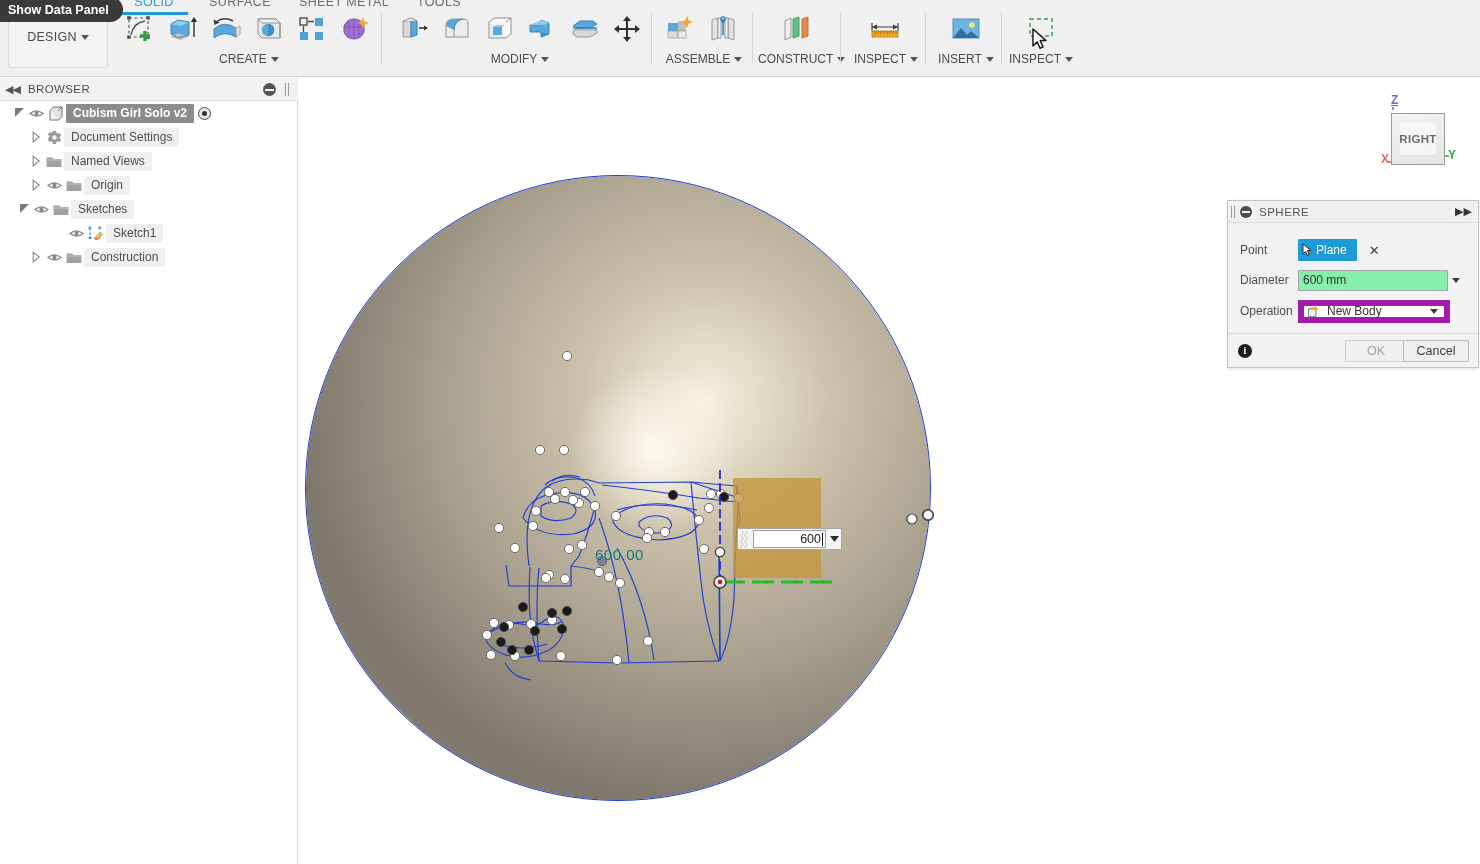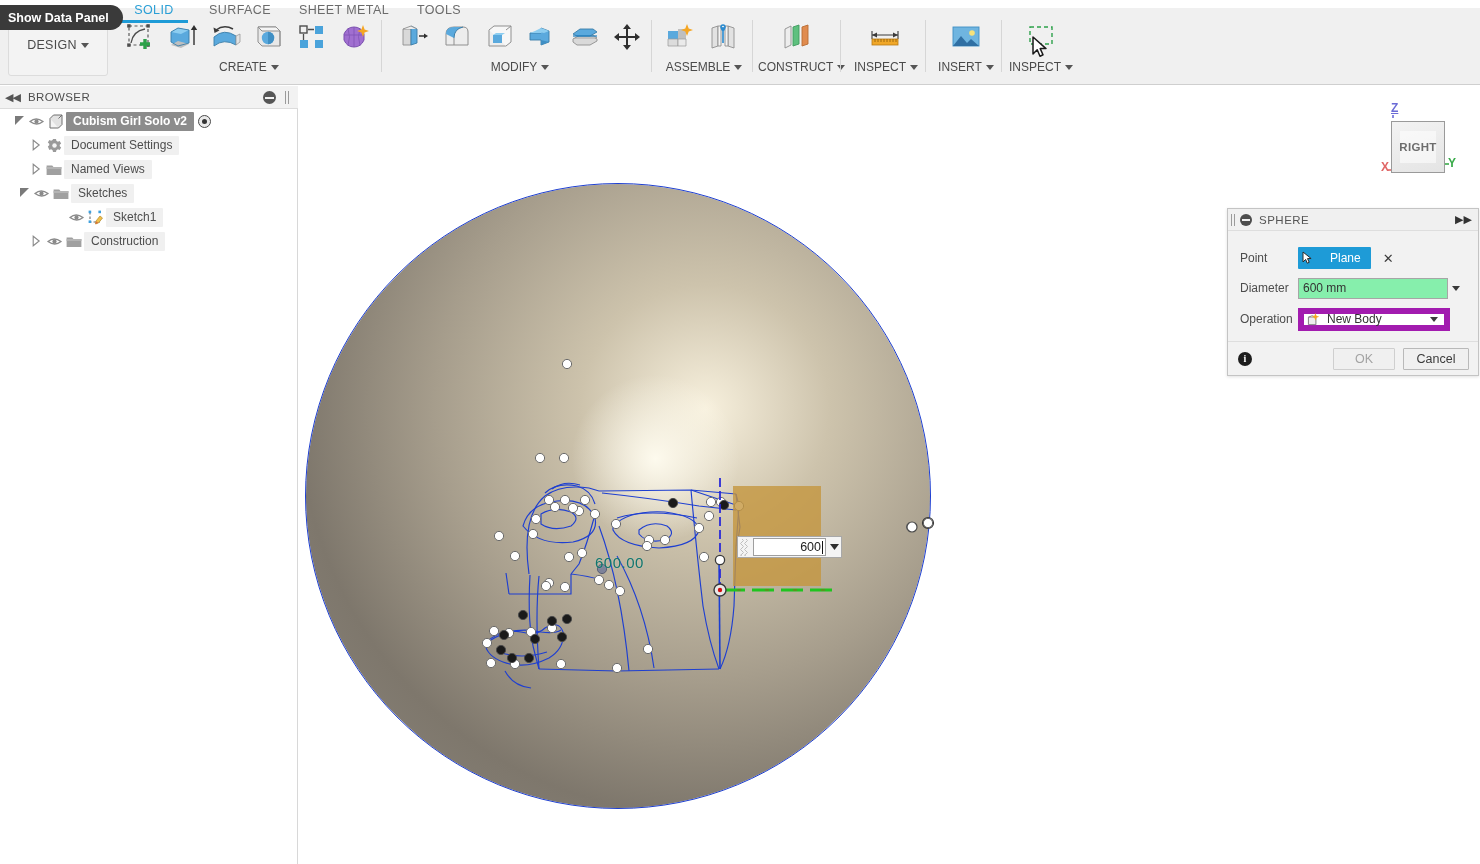--- a/index.html
+++ b/index.html
@@ -4,21 +4,21 @@
 <style>
   * { box-sizing: border-box; margin: 0; padding: 0; }
   html, body {
     width: 1480px; height: 864px;
     overflow: hidden;
     font-family: "Liberation Sans", sans-serif;
     background: #ffffff;
     font-size: 12px;
     color: #4d4d4d;
   }
-  #app { position: relative; width: 1480px; height: 656px; margin-top: 8px; }
+  #app { position: relative; width: 1480px; height: 656px; }
 
   
   #ribbon {
     position: absolute; left: 0; top: 0; width: 1480px; height: 77px;
     background: #f0f0f0;
     border-bottom: 1px solid #cfcfcf;
   }
   .tabstrip {
     position: absolute; left: 0; top: -6px; height: 18px; width: 1480px;
   }
@@ -200,21 +200,21 @@
   }
   #dlg-min::after { content: ""; position: absolute; left: 2px; top: 5px; width: 8px; height: 2px; background: #f0f0f0; }
   #dlg-title { margin-left: 7px; font-size: 11.5px; color: #555; letter-spacing: .5px; }
   #dlg-expand { position: absolute; right: 6px; top: 4px; font-size: 11px; color: #333; }
 
   #dlg-body { position: absolute; left: 0; top: 22px; width: 250px; height: 110px; }
   .frow { position: absolute; left: 12px; height: 22px; display: flex; align-items: center; }
   .flabel { width: 58px; font-size: 12px; color: #4d4d4d; }
   .fsel-btn {
     height: 22px; padding: 0 10px 0 4px; background: #1e9bd7; color: #fff;
-    display: flex; align-items: center; gap: 16px; font-size: 12px; border-radius: 1px;
+    display: flex; align-items: center; gap: 2px; font-size: 12px; border-radius: 1px;
   }
   .fx { margin-left: 12px; font-size: 13px; color: #3c3c3c; }
   .finput {
     width: 150px; height: 21px; background: #86efac; border: 1px solid #a6a6a6;
     display: flex; align-items: center; padding-left: 4px; font-size: 12px; color: #333;
   }
   .fdropbtn {
     width: 16px; height: 21px; background: #f2f2f2;
     display: flex; align-items: center; justify-content: center;
   }
@@ -522,20 +522,40 @@
         </span>
         <span class="ticon">
           <svg width="16" height="13" viewBox="0 0 16 13">
               <path d="M.6 2.4h5.6l1.3 1.6h7.9V12H.6z" fill="#a0a0a0"></path>
               <path d="M.6 4h14.8v2H.6z" fill="#b4b4b4"></path>
             </svg>
         </span>
         <span class="tlabel">Named Views</span>
       </div>
 
+      <div class="trow" style="padding-left:30px;">
+        <span class="arrow">
+          <svg width="9" height="12" viewBox="0 0 9 12">
+              <path d="M1.2 1.2l6 4.8-6 4.8z" fill="#fff" stroke="#8a8a8a" stroke-width="1.1"></path>
+            </svg>
+        </span>
+        <span class="eye">
+          <svg width="15" height="11" viewBox="0 0 15 11">
+              <path d="M1 5.5q6-5 13 0-6 5-13 0z" fill="none" stroke="#8a8a8a" stroke-width="1.3"></path>
+              <circle cx="7.5" cy="5.5" r="2.1" fill="#8a8a8a"></circle>
+            </svg>
+        </span>
+        <span class="ticon">
+          <svg width="16" height="13" viewBox="0 0 16 13">
+              <path d="M.6 2.4h5.6l1.3 1.6h7.9V12H.6z" fill="#a0a0a0"></path>
+              <path d="M.6 4h14.8v2H.6z" fill="#b4b4b4"></path>
+            </svg>
+        </span>
+        <span class="tlabel">Origin</span>
+      </div>
 
       <div class="trow" style="padding-left:17px;">
         <span class="arrow">
           <svg width="11" height="11" viewBox="0 0 11 11">
               <path d="M1 1h9L1 10z" fill="#7a7a7a"></path>
             </svg>
         </span>
         <span class="eye">
           <svg width="15" height="11" viewBox="0 0 15 11">
               <path d="M1 5.5q6-5 13 0-6 5-13 0z" fill="none" stroke="#8a8a8a" stroke-width="1.3"></path>
@@ -812,21 +832,21 @@
               <path d="M0 0h8L4 5z" fill="#3a3a3a"></path>
             </svg>
         </span>
       </div>
     </div>
 
     <div id="dlg-foot">
       <span id="info-icon">
           <span>i</span>
         </span>
-      <span class="dbtn disabled" style="position:absolute;left:105px;">
+      <span class="dbtn disabled" style="position:absolute;left:117px;">
           <span>OK</span>
         </span>
       <span class="dbtn" style="position:absolute;left:175px;width:66px;">
           <span>Cancel</span>
         </span>
     </div>
   </div>
 
 </div>
 

